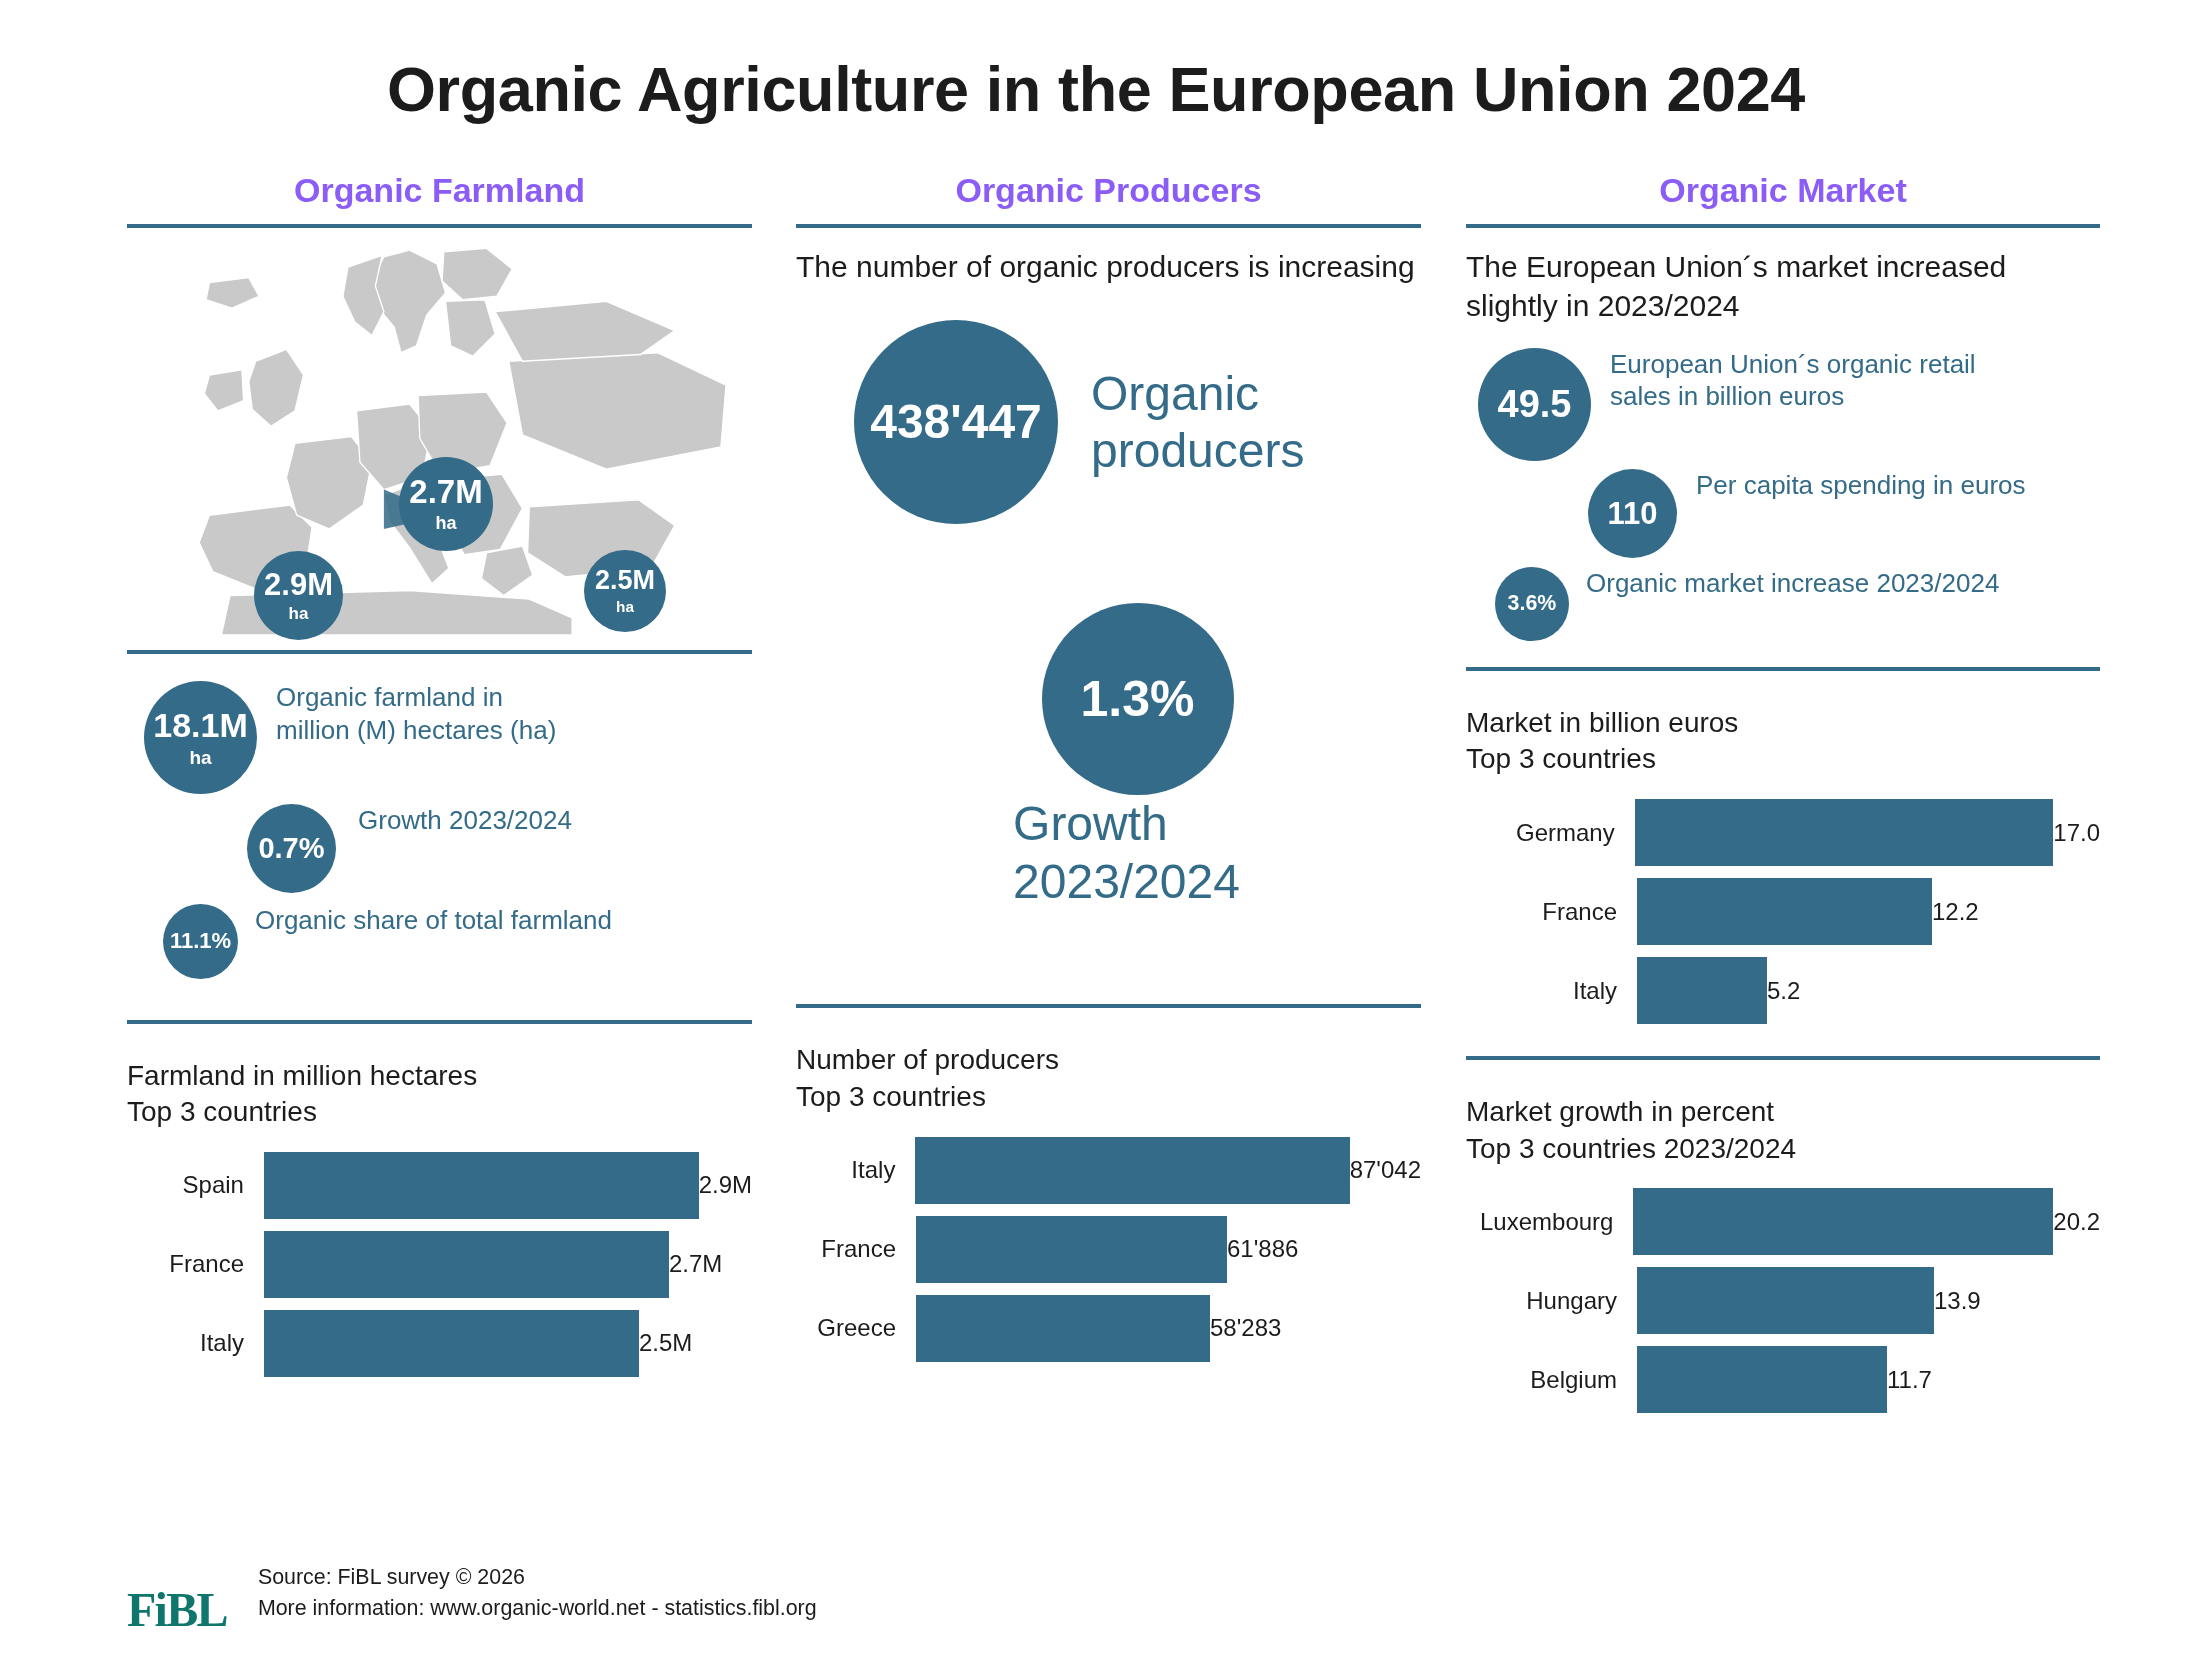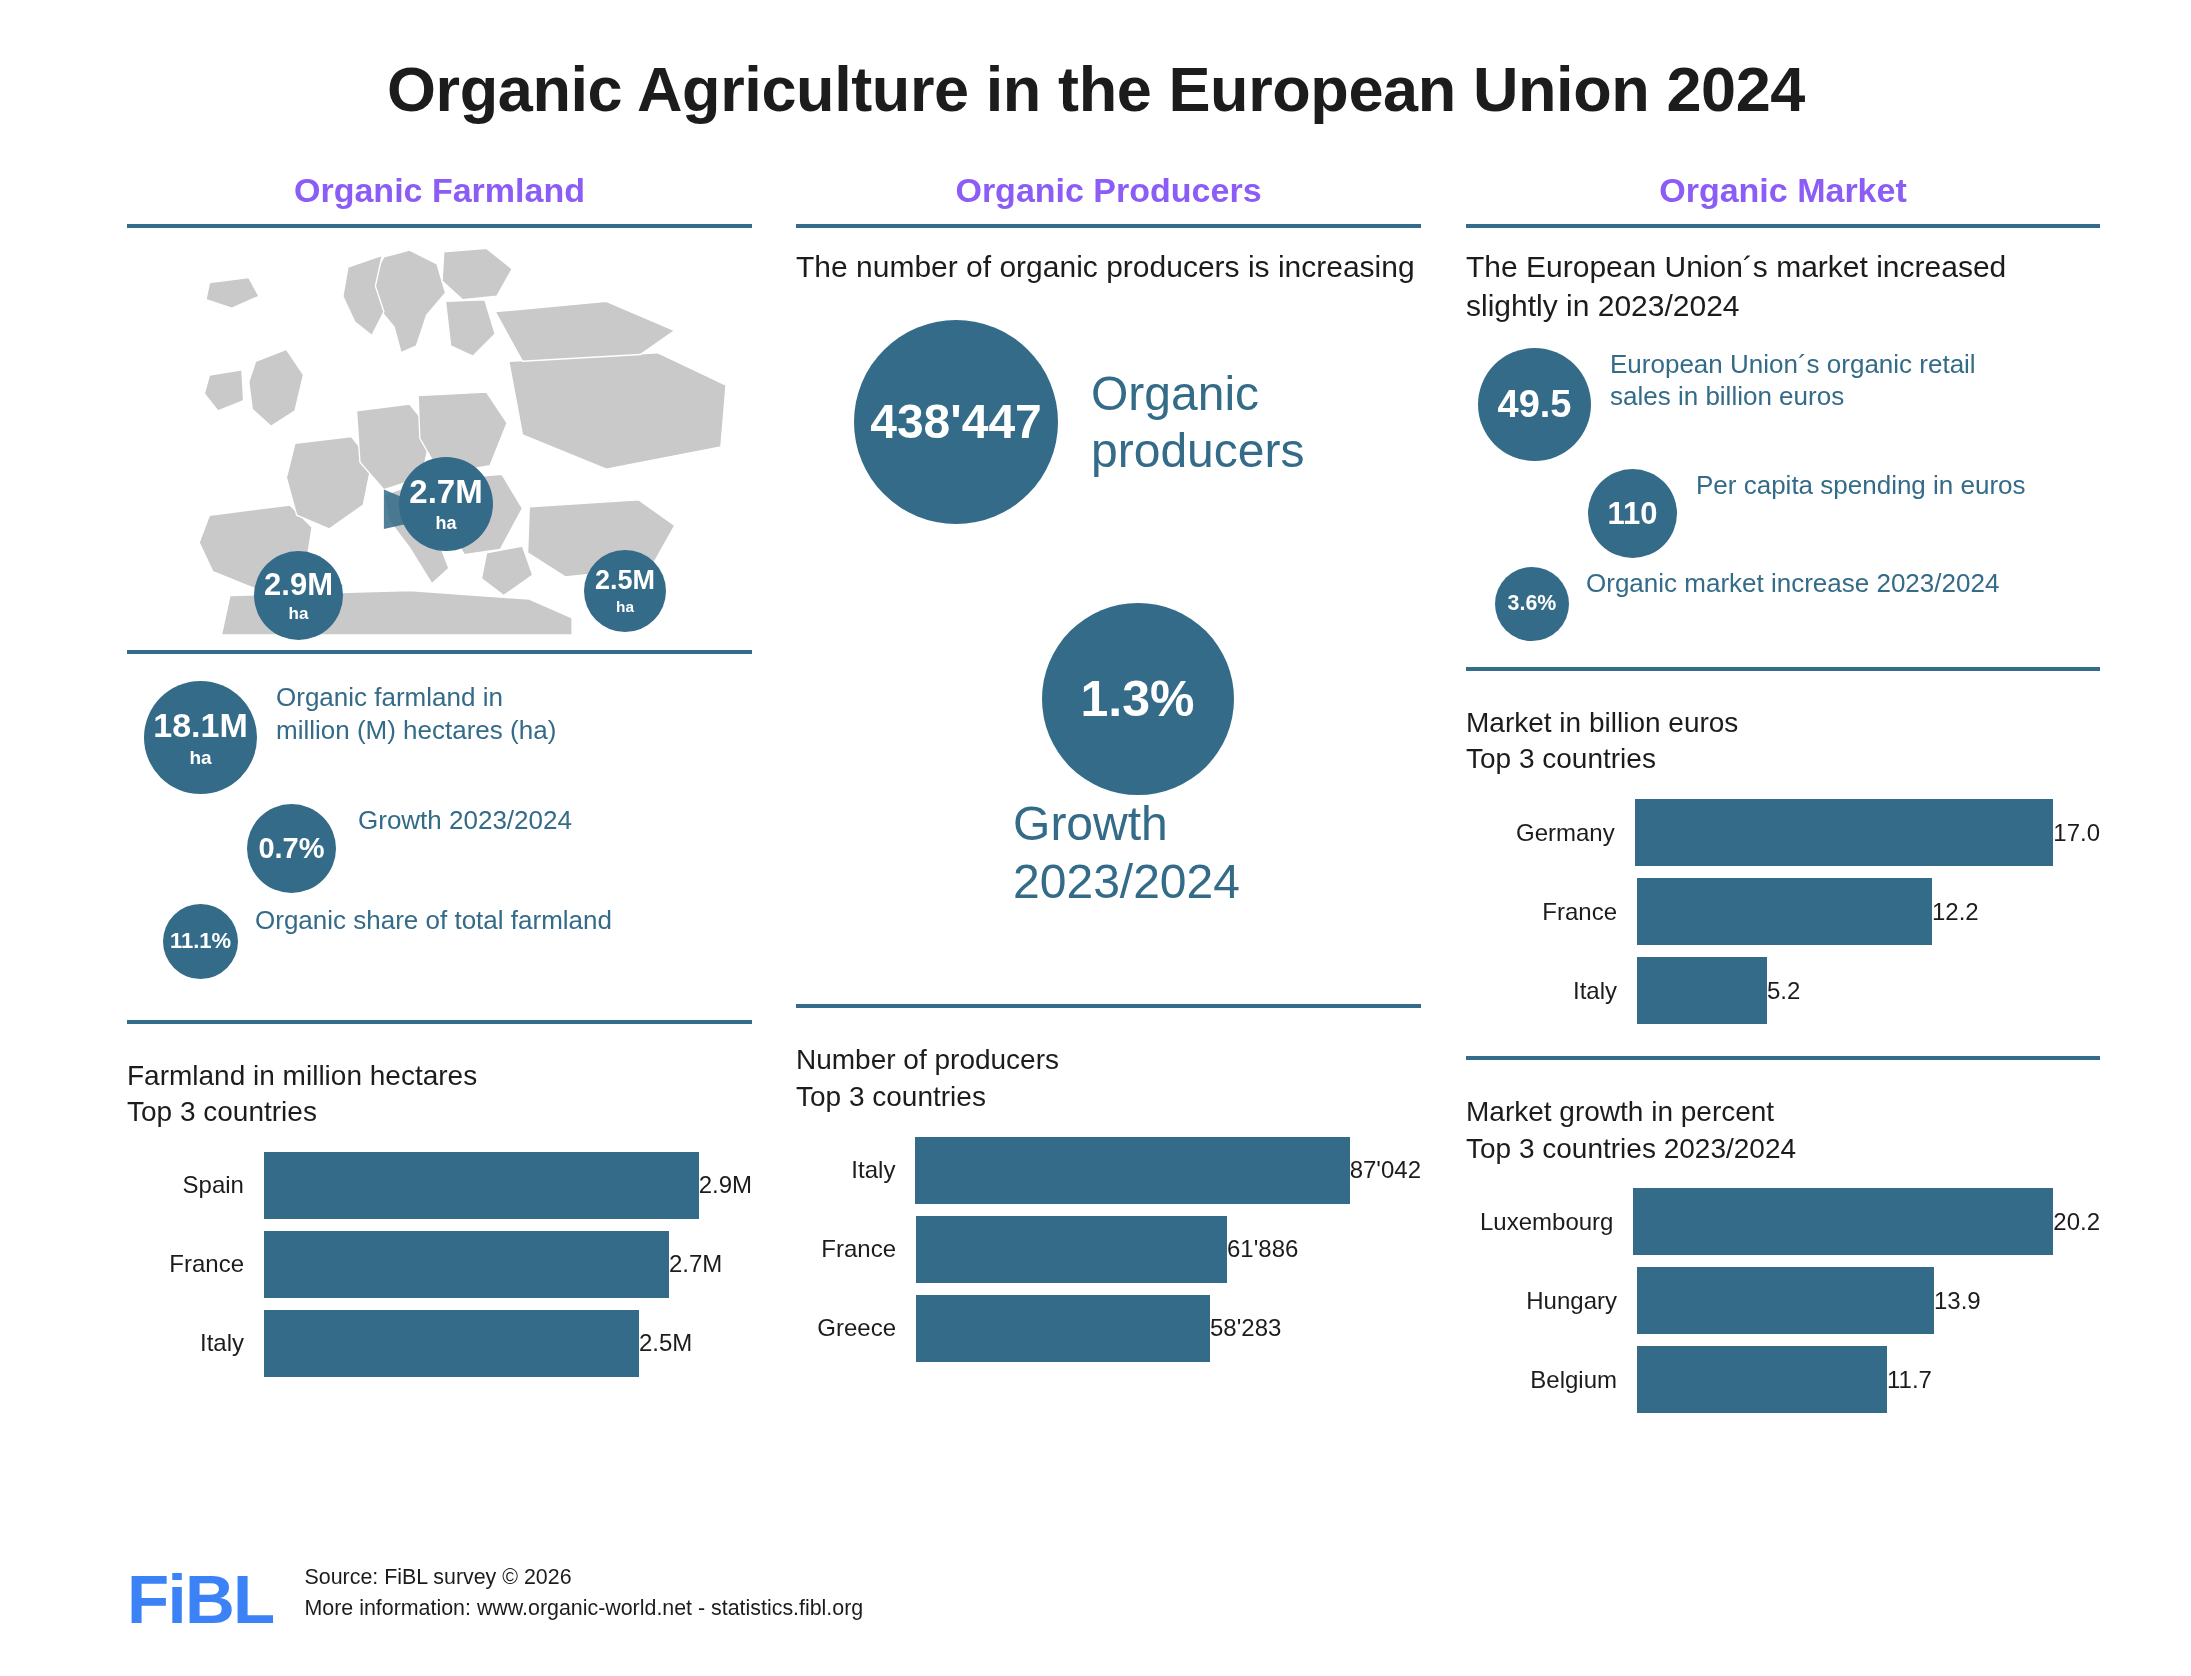--- a/index.html
+++ b/index.html
@@ -125,24 +125,24 @@
   }
   
   .footer {
     position: absolute;
     left: 127px;
     bottom: 45px;
     display: flex;
     align-items: flex-end;
   }
   .logo {
-    font-family: Liberation Sans, sans-serif;
-    font-size: 69px;
+    font-family: Liberation Serif, serif;
+    font-size: 48px;
     font-weight: bold;
-    color: #3b82f6;
+    color: #0f766e;
     letter-spacing: -1.7px;
     line-height: 0.9;
   }
   .footer-text {
     margin-left: 31px;
     font-size: 21.4px;
     line-height: 1.45;
     color: #1c1c1c;
     padding-bottom: 6.8px;
   }

